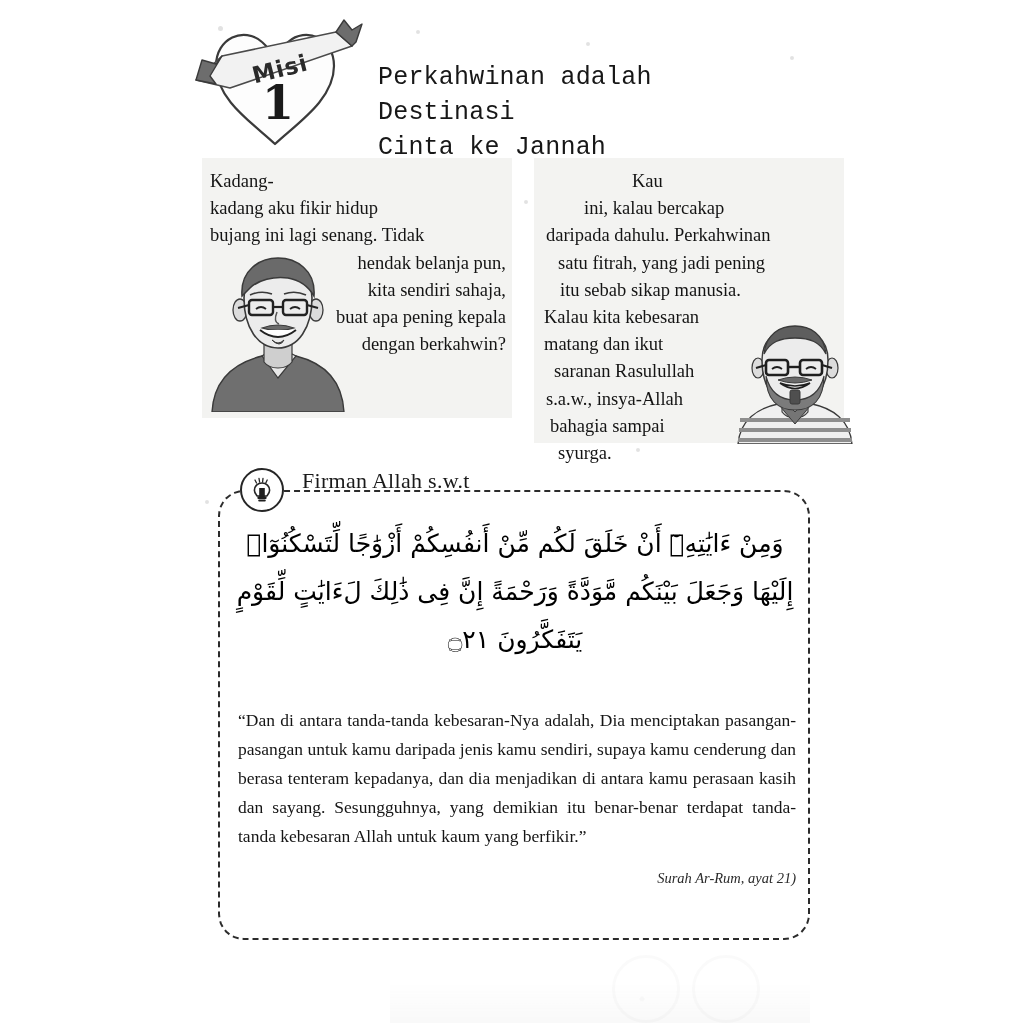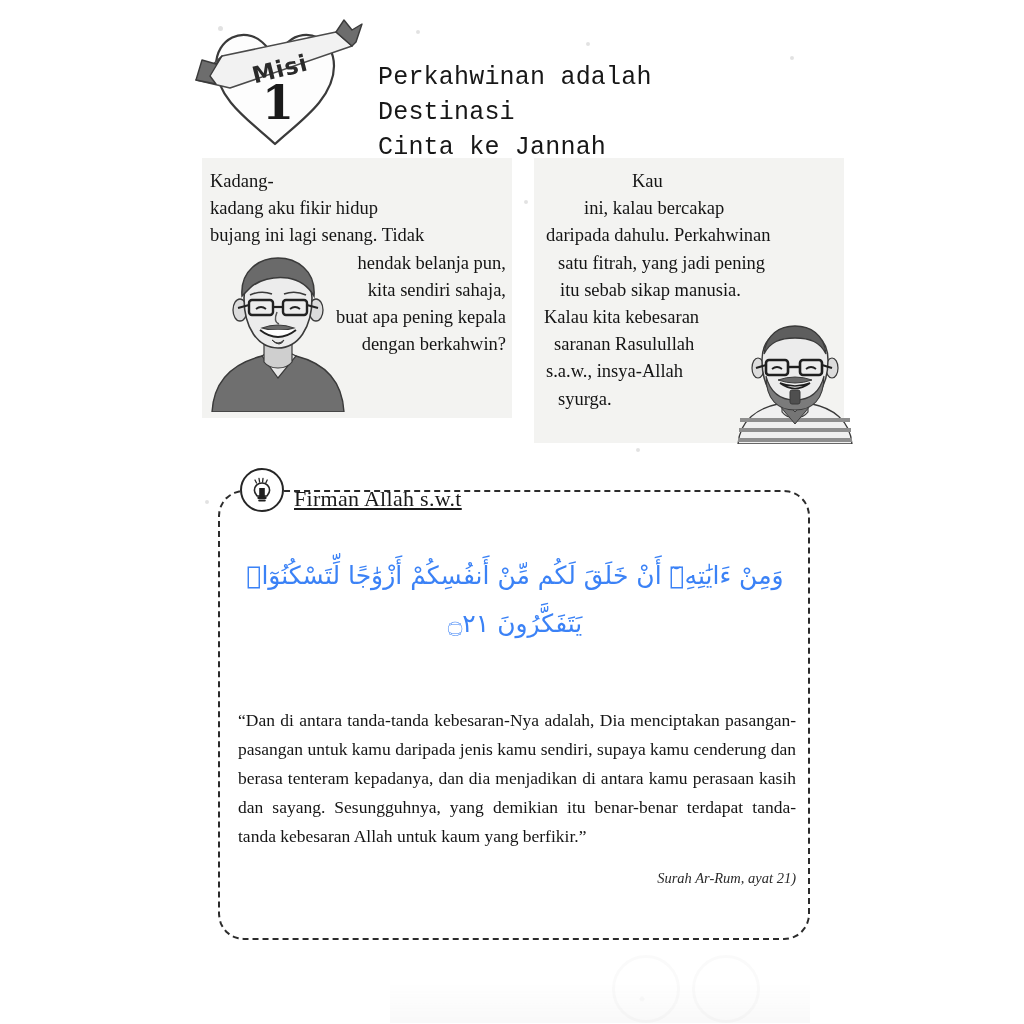--- a/index.html
+++ b/index.html
@@ -75,21 +75,21 @@
   .bubble-right .l{padding-left:0;}
 
   
   .avatar{position:absolute;filter:grayscale(1);}
   .av-left{left:204px;top:252px;width:148px;height:160px;}
   .av-right{left:736px;top:322px;width:118px;height:122px;}
 
   
   .firman{
     position:absolute;left:240px;top:468px;
-    display:flex;align-items:flex-end;gap:10px;text-decoration:underline;
+    display:flex;align-items:flex-start;gap:18px;
   }
   .bulb-wrap{
     width:40px;height:40px;border-radius:50%;
     border:2px solid #262626;
     display:flex;align-items:center;justify-content:center;
     background:#fff;
   }
   .firman-text{
     font-family:"Liberation Serif", serif;
     font-size:22px;color:#1a1a1a;letter-spacing:.3px;
@@ -97,25 +97,25 @@
 
   
   .quotebox{
     position:absolute;left:218px;top:490px;width:592px;height:450px;
     border:2px dashed #2b2b2b;
     border-radius:26px;
     box-sizing:border-box;
   }
 
   .arabic{
-    position:absolute;left:232px;top:552px;width:566px;
+    position:absolute;left:232px;top:520px;width:566px;
     direction:rtl;
     font-family:"DejaVu Sans", sans-serif;
     font-size:25px;line-height:1.92;
-    color:#3b82f6;text-align:center;
+    color:#000000;text-align:center;
   }
   .arabic .aline{display:block;white-space:nowrap;}
 
   .translation{
     position:absolute;left:238px;top:706px;width:558px;
     font-family:"Liberation Serif", serif;
     font-size:17.5px;line-height:1.66;
     color:#151515;
     text-align:justify;
   }
@@ -266,22 +266,24 @@
     </svg>
   </div>
 
   <div class="bubble bubble-right">
     <span class="l" style="padding-left:92px;">Kau</span>
     <span class="l" style="padding-left:44px;">ini, kalau bercakap</span>
     <span class="l" style="padding-left:6px;">daripada dahulu. Perkahwinan</span>
     <span class="l" style="padding-left:18px;">satu fitrah, yang jadi pening</span>
     <span class="l" style="padding-left:20px;">itu sebab sikap manusia.</span>
     <span class="l" style="padding-left:4px;">Kalau kita kebesaran</span>
+    <span class="l" style="padding-left:4px;">matang dan ikut</span>
     <span class="l" style="padding-left:14px;">saranan Rasulullah</span>
     <span class="l" style="padding-left:6px;">s.a.w., insya-Allah</span>
+    <span class="l" style="padding-left:10px;">bahagia sampai</span>
     <span class="l" style="padding-left:18px;">syurga.</span>
   </div>
 
   <div class="quotebox"></div>
 
   <div class="firman">
     <span class="bulb-wrap">
       <svg width="26" height="28" viewBox="0 0 26 28">
         <g stroke="#262626" stroke-width="1.3" stroke-linecap="round">
           <line x1="6" y1="4" x2="7.5" y2="7"></line>
@@ -294,20 +296,21 @@
         <rect x="10.2" y="12" width="5.6" height="9" fill="#1f1f1f"></rect>
         <rect x="8.4" y="20.6" width="9.2" height="2.4" rx="1" fill="#1f1f1f"></rect>
         <rect x="9.2" y="23.6" width="7.6" height="2" rx="1" fill="#1f1f1f"></rect>
       </svg>
     </span>
     <span class="firman-text">Firman Allah s.w.t</span>
   </div>
 
   <div class="arabic">
     <span class="aline">وَمِنْ ءَايَٰتِهِۦٓ أَنْ خَلَقَ لَكُم مِّنْ أَنفُسِكُمْ أَزْوَٰجًا لِّتَسْكُنُوٓا۟</span>
+    <span class="aline">إِلَيْهَا وَجَعَلَ بَيْنَكُم مَّوَدَّةً وَرَحْمَةً إِنَّ فِى ذَٰلِكَ لَءَايَٰتٍ لِّقَوْمٍ</span>
     <span class="aline">يَتَفَكَّرُونَ ۝٢١</span>
   </div>
 
   <div class="translation">“Dan di antara tanda-tanda kebesaran-Nya adalah, Dia menciptakan pasangan-pasangan untuk kamu daripada jenis kamu sendiri, supaya kamu cenderung dan berasa tenteram kepadanya, dan dia menjadikan di antara kamu perasaan kasih dan sayang. Sesungguhnya, yang demikian itu benar-benar terdapat tanda-tanda kebesaran Allah untuk kaum yang berfikir.”</div>
 
   <div class="source">Surah Ar-Rum, ayat 21)</div>
 
 </div>
 
 </body></html>

